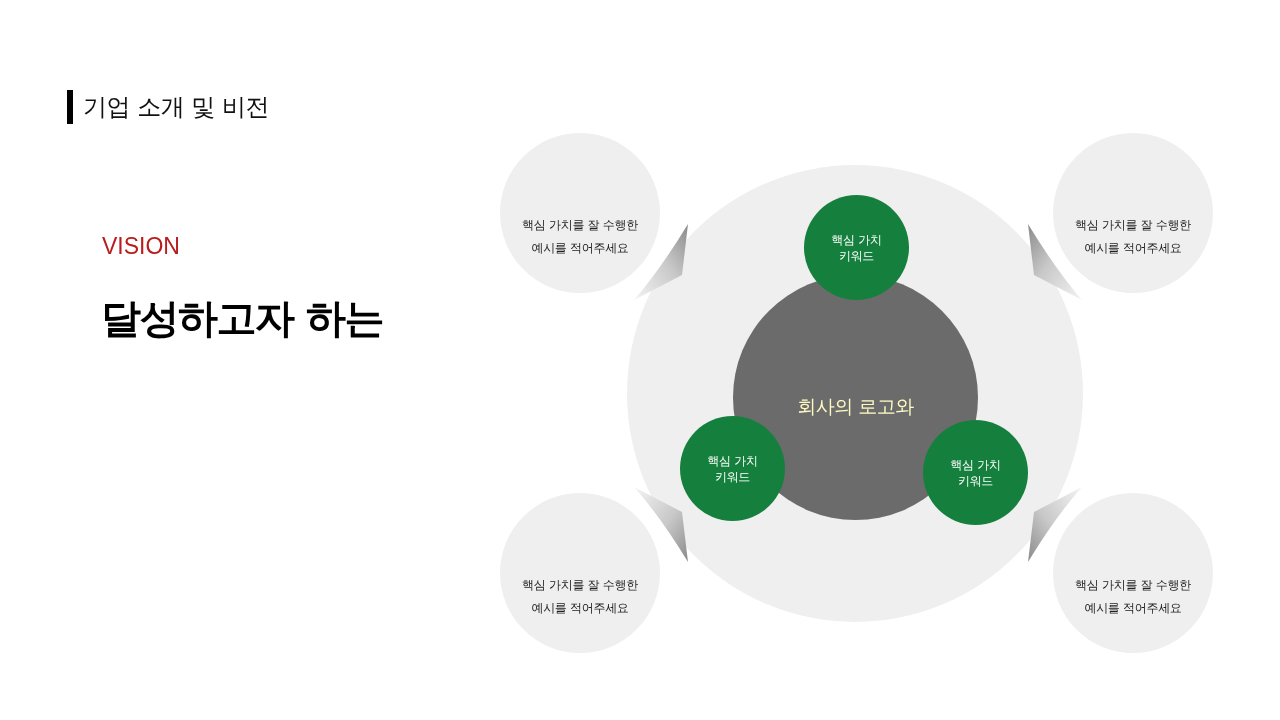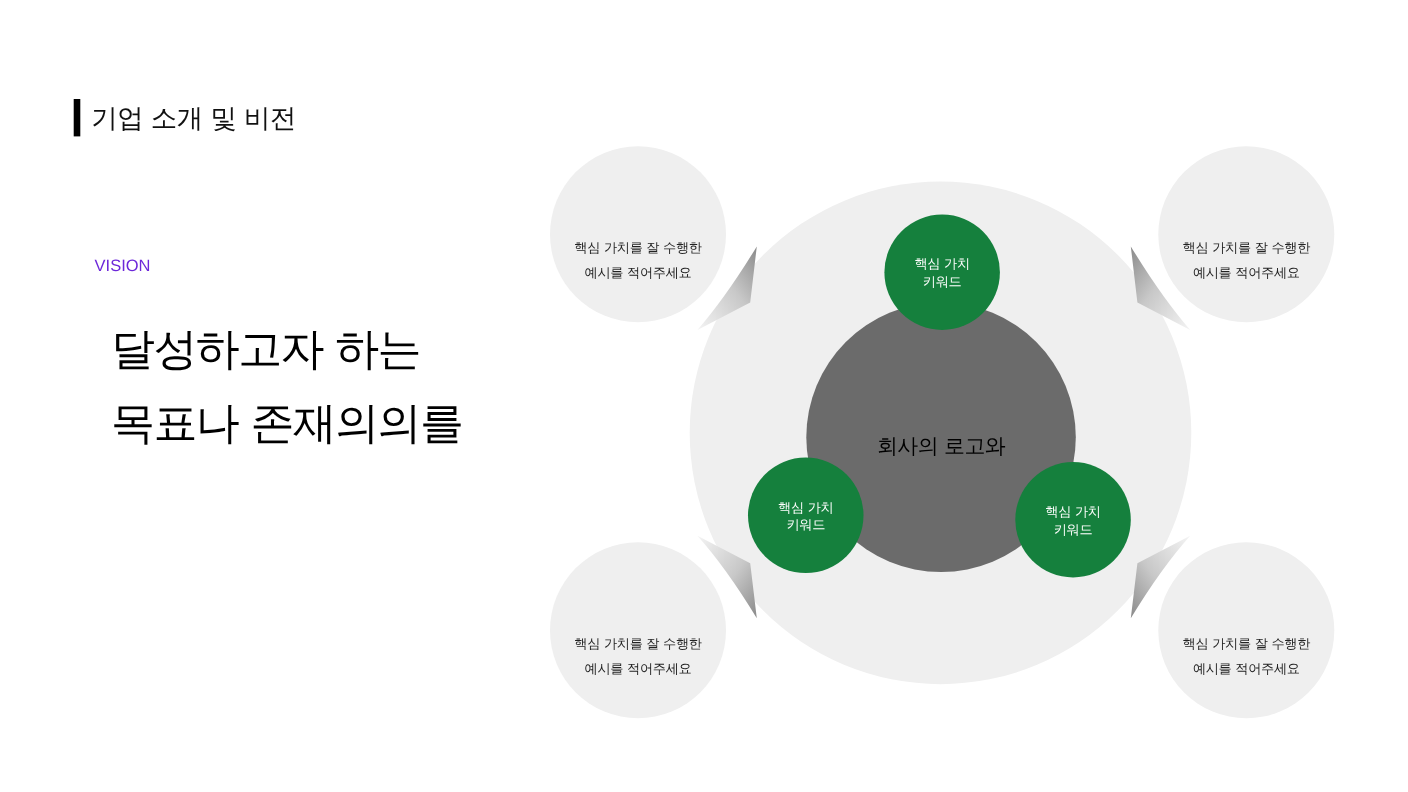--- a/index.html
+++ b/index.html
@@ -10,38 +10,38 @@
     color: #111111;
   }
   .section-title {
     position: absolute; left: 67px; top: 70px; height: 34px;
     display: flex; align-items: center; margin-top: 20px;
   }
   .section-bar { width: 6px; height: 34px; background: #000; margin-right: 10px; }
   .section-text { font-size: 24px; color: #111; letter-spacing: -0.5px; }
 
   .vision-label {
-    position: absolute; left: 86px; top: 233px;
-    font-family: "Liberation Sans", sans-serif; font-size: 15px; color: #6d28d9;
+    position: absolute; left: 102px; top: 233px;
+    font-family: "Liberation Sans", sans-serif; font-size: 23px; color: #b91c1c;
   }
   .vision-headline {
     position: absolute; left: 101px; top: 285px; width: 380px;
-    font-size: 40px; font-weight: normal; line-height: 67px; color: #000;
+    font-size: 40px; font-weight: bold; line-height: 67px; color: #000;
     letter-spacing: -1.5px;
   }
   .vision-headline div { white-space: nowrap; }
 
   .diagram { position: absolute; left: 0; top: 0; width: 1280px; height: 720px; }
   .circle {
     position: absolute; border-radius: 50%;
     display: flex; align-items: center; justify-content: center; text-align: center;
   }
   .outer-ring { left: 627px; top: 165px; width: 456px; height: 457px; background: #efefef; }
   .center-circle { left: 733px; top: 275px; width: 245px; height: 245px; background: #6b6b6b; }
-  .center-text { color: #000000; font-size: 19px; line-height: 32px; letter-spacing: -0.5px; margin-top: 17px; }
+  .center-text { color: #fef9c3; font-size: 19px; line-height: 32px; letter-spacing: -0.5px; margin-top: 17px; }
 
   .keyword { width: 105px; height: 105px; background: #15803d; color: #fff; }
   .keyword-text { font-size: 12px; line-height: 16px; letter-spacing: -0.3px; }
   .kw-top { left: 804px; top: 195px; }
   .kw-left { left: 680px; top: 416px; }
   .kw-right { left: 923px; top: 420px; }
 
   .example { width: 160px; height: 160px; background: #efefef; }
   .example-text { font-size: 12px; line-height: 23px; color: #222; letter-spacing: -0.3px; margin-top: 48px; }
   .ex-tl { left: 500px; top: 133px; }
@@ -55,21 +55,20 @@
 <body>
 
 <div class="section-title">
   <div class="section-bar"></div>
   <span class="section-text">기업 소개 및 비전</span>
 </div>
 
 <div class="vision-label">VISION</div>
 <div class="vision-headline">
   <div>달성하고자 하는</div>
-  <div>목표나 존재의의를</div>
 </div>
 
 <div class="diagram">
 
   <div class="circle example ex-tl">
     <div class="example-text">
       <div>핵심 가치를 잘 수행한</div>
       <div>예시를 적어주세요</div>
     </div>
   </div>

